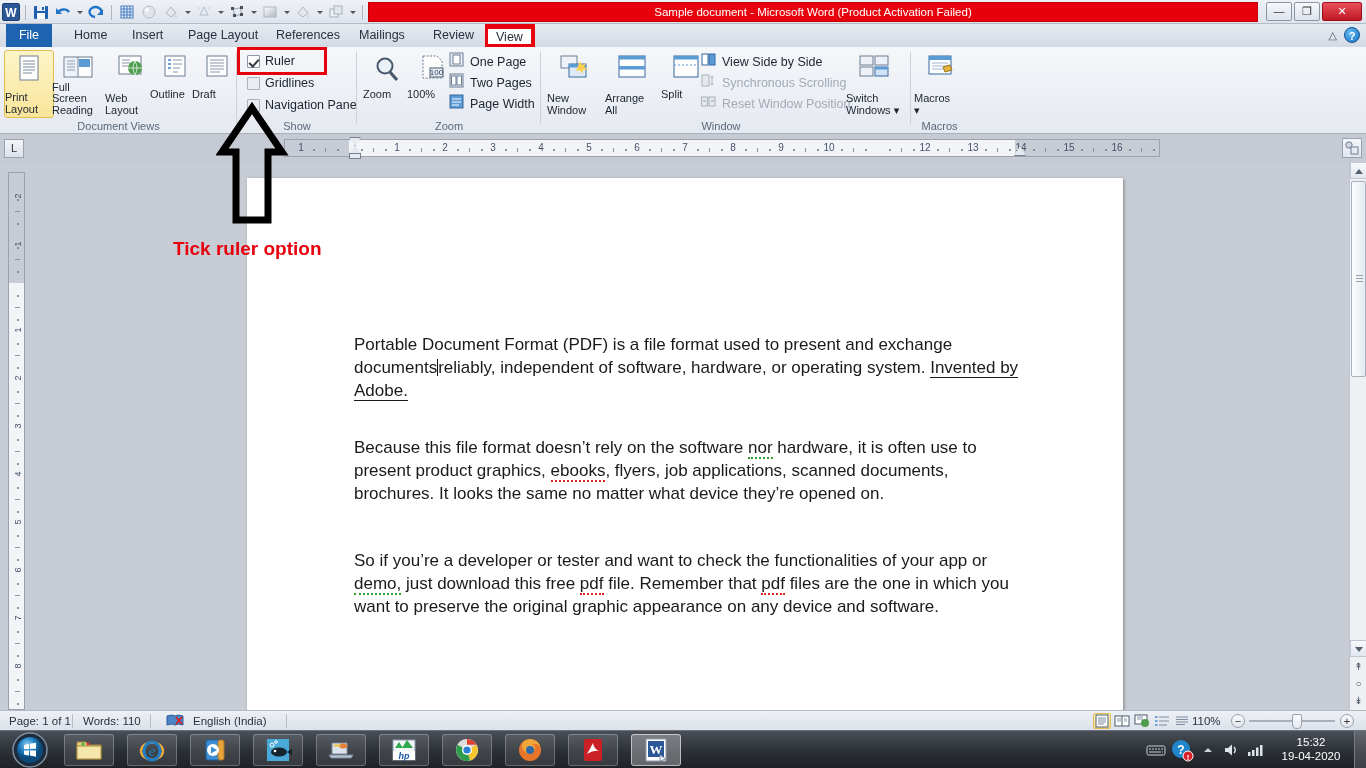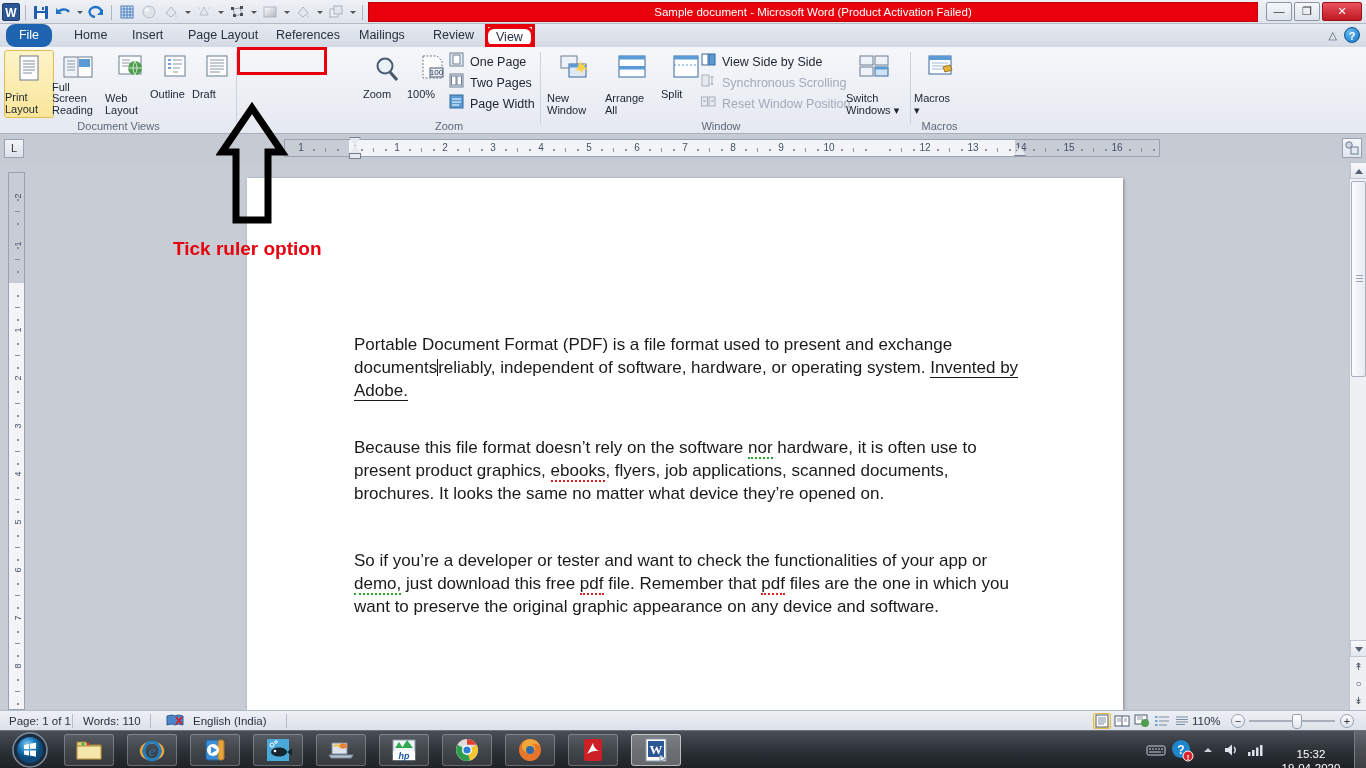--- a/index.html
+++ b/index.html
@@ -48,21 +48,21 @@
   }
   .winbtn.close { background: linear-gradient(#e8525c, #c11822); color: #fff; border-color: #9c1018; width: 40px; }
 
   
   .tabstrip {
     position: absolute; left: 0; top: 24px; width: 1366px; height: 23px;
     background: linear-gradient(#e6eaf1, #d4dae4);
   }
   .tab {
     position: absolute; top: 0; height: 23px; font-size: 12.5px; color: #27313f;
-    line-height: 23px; padding: 0 10px; cursor: default; white-space: nowrap; border-radius: 9px;
+    line-height: 23px; padding: 0 10px; cursor: default; white-space: nowrap;
   }
   .tab.file { background: #1e63b0; color: #fff; left: 6px; width: 46px; text-align: center; padding: 0; }
   .tab.active-view {
     background: #fff; border: 3px solid #e8000d;
     line-height: 17px; padding: 0 8px;
   }
   .helpicons { position: absolute; right: 6px; top: 3px; display: flex; align-items: center; gap: 7px; }
   .help-q {
     width: 16px; height: 16px; border-radius: 50%;
     background: radial-gradient(circle at 35% 30%, #63b8f0, #1878c8);
@@ -266,21 +266,21 @@
   .tb-item {
     position: absolute; top: 3px; width: 50px; height: 32px;
     background: rgba(255,255,255,.10); border: 1px solid rgba(255,255,255,.25);
     border-radius: 3px; display: flex; align-items: center; justify-content: center;
   }
   .tb-item.active { background: rgba(255,255,255,.30); border-color: rgba(255,255,255,.55); }
   .tray { position: absolute; right: 0; top: 0; height: 38px; display: flex; align-items: center; }
   .tray-ico { width: 24px; height: 38px; display: flex; align-items: center; justify-content: center; }
   .clock {
     width: 86px; color: #fff; font-size: 11.5px; text-align: center; line-height: 14px;
-    padding-top: 16px; height: 38px;
+    padding-top: 4px; height: 38px;
   }
   .showdesk { width: 12px; height: 38px; background: rgba(255,255,255,.14); border-left: 1px solid #777d86; }
 
   
   .annot-arrow { position: absolute; left: 216px; top: 100px; pointer-events: none; }
   .annot-text {
     position: absolute; left: 173px; top: 238px;
     font-size: 19px; font-weight: bold; color: #e8000d;
   }
 </style>
@@ -480,20 +480,36 @@
                 <path d="M9 6h14M9 9h14M9 12h14M9 15h14M9 18h10"></path>
               </g>
             </svg>
         </span>
         <span class="lbl" style="bottom:18px;"><span>Draft</span></span>
       </div>
       <div class="glabel">Document Views</div>
       <div class="gsep"></div>
     </div>
 
+    <div class="rgroup" style="left:237px; width:120px;">
+      <div class="chkrow" style="left:10px; top:5px;">
+        <span class="cbox checked"></span>
+        <span>Ruler</span>
+      </div>
+      <div class="chkrow" style="left:10px; top:27px;">
+        <span class="cbox grey"></span>
+        <span>Gridlines</span>
+      </div>
+      <div class="chkrow" style="left:10px; top:49px;">
+        <span class="cbox grey"></span>
+        <span>Navigation Pane</span>
+      </div>
+      <div class="glabel">Show</div>
+      <div class="gsep"></div>
+    </div>
 
     <div class="rgroup" style="left:357px; width:184px;">
       <div class="bigbtn" style="left:6px;">
         <span class="ic">
           <svg width="34" height="32" viewBox="0 0 34 32">
               <circle cx="14" cy="12" r="7.5" fill="#eaf0f7" stroke="#4a5a6e" stroke-width="2"></circle>
               <path d="M19 18 L26 26" stroke="#4a5a6e" stroke-width="3.2"></path>
             </svg>
         </span>
         <span class="lbl" style="bottom:18px;"><span>Zoom</span></span>

